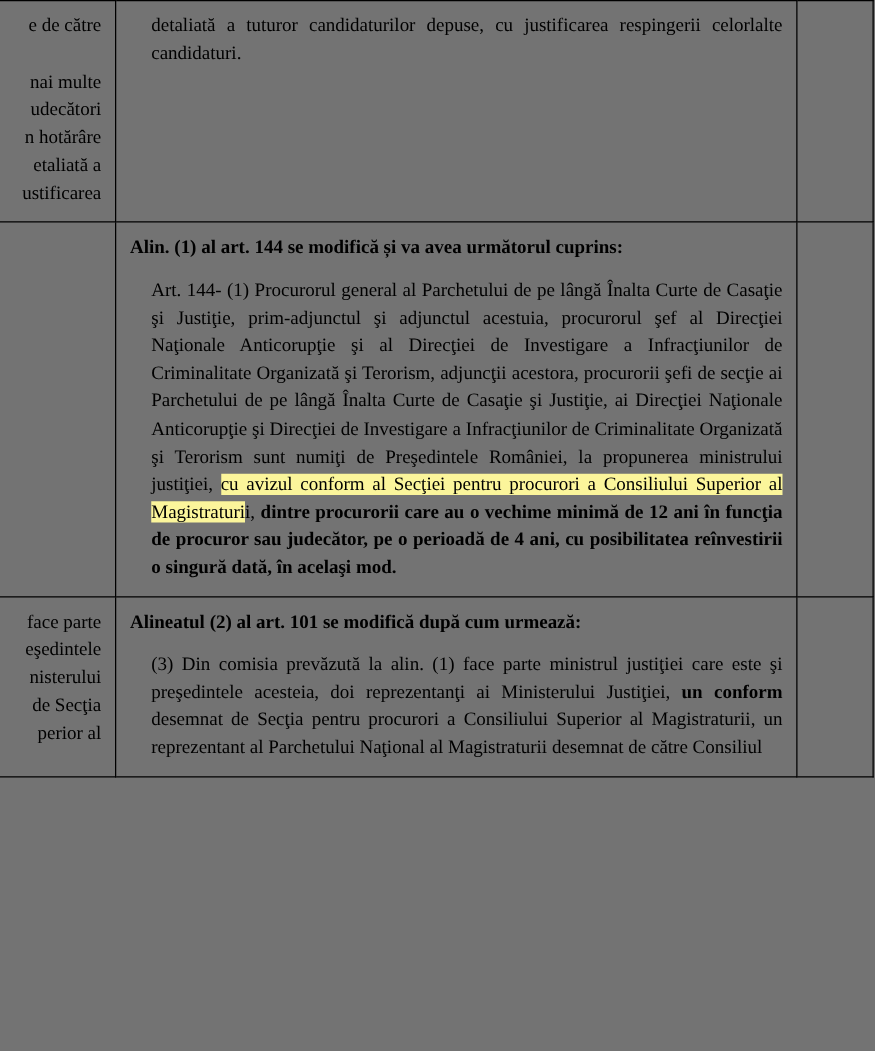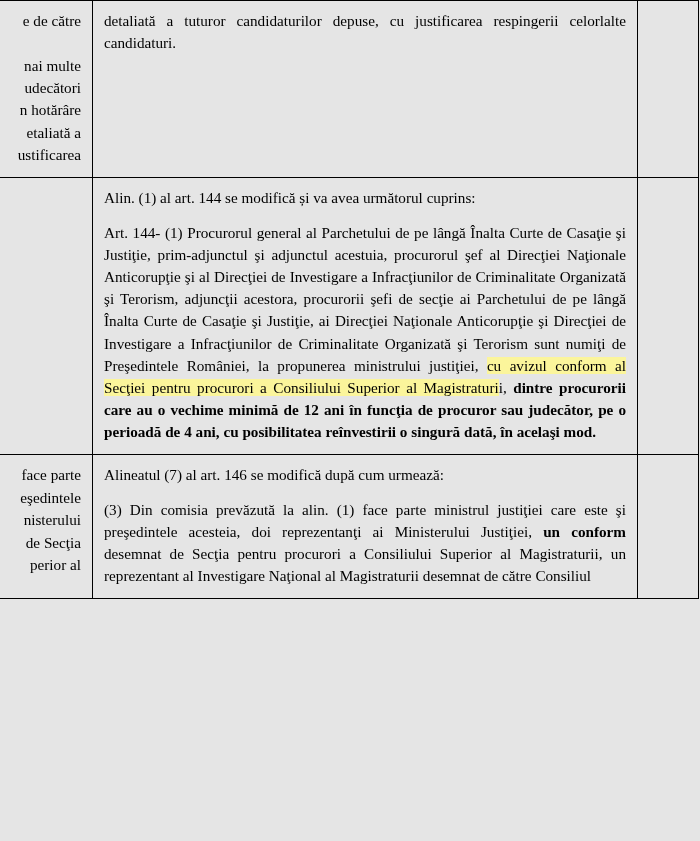--- a/index.html
+++ b/index.html
@@ -11,21 +11,21 @@
     width: 700px;
     height: 841px;
     overflow: hidden;
     font-family: "Liberation Serif", serif;
     color: #000000;
   }
   .page {
     position: relative;
     width: 700px;
     height: 841px;
-    background: #e5e5e5;
+    background: #737373;
   }
   table.doc-table {
     border-collapse: collapse;
     table-layout: fixed;
     width: 760px;
     margin-left: -62px;
     font-size: 15.2px;
     line-height: 1.46;
   }
   table.doc-table td {
@@ -42,24 +42,24 @@
     font-size: 15.2px;
     line-height: 1.47;
   }
   .cell-left p { margin: 0 0 0 0; }
   .cell-mid p {
     margin: 0 0 12px 0;
     text-align: justify;
     text-justify: inter-word;
     hyphens: manual;
   }
-  .cell-mid p:last-child { margin-bottom: 0; }
+  .cell-mid p:last-child { margin-bottom: 0; margin-left: 17px; }
   .bold { font-weight: bold; }
   .heading {
-    font-weight: normal;
+    font-weight: bold;
     margin: 0 0 13px 0;
     text-align: left;
   }
   .hl {
     background: #fbf59b;
   }
   
   .clip-top td {
     border-top: none;
     padding-top: 0;
@@ -112,22 +112,22 @@
         <td class="cell-left">
           <div class="lines">
               <p>face parte</p>
               <p>eşedintele</p>
               <p>nisterului</p>
               <p>de Secţia</p>
               <p>perior al</p>
             </div>
         </td>
         <td class="cell-mid">
-          <p class="heading">Alineatul (7) al art. 146 se modifică după cum urmează:</p>
+          <p class="heading">Alineatul (2) al art. 101 se modifică după cum urmează:</p>
           <div>
-              <p><span>(3) Din comisia prevăzută la alin. (1) face parte ministrul justiţiei care este şi preşedintele acesteia, doi reprezentanţi ai Ministerului Justiţiei, </span><span class="bold">un conform</span><span> desemnat de Secţia pentru procurori a Consiliului Superior al Magistraturii, un reprezentant al Investigare Naţional al Magistraturii desemnat de către Consiliul</span></p>
+              <p><span>(3) Din comisia prevăzută la alin. (1) face parte ministrul justiţiei care este şi preşedintele acesteia, doi reprezentanţi ai Ministerului Justiţiei, </span><span class="bold">un conform</span><span> desemnat de Secţia pentru procurori a Consiliului Superior al Magistraturii, un reprezentant al Parchetului Naţional al Magistraturii desemnat de către Consiliul</span></p>
             </div>
         </td>
         <td class="cell-right"></td>
       </tr>
     </tbody>
   </table>
 </div>
 
 </body></html>

